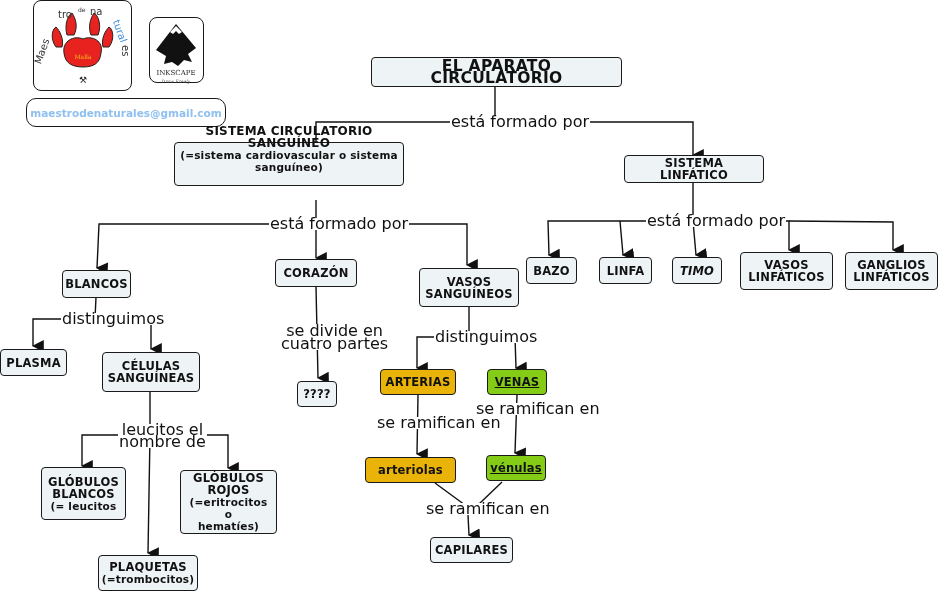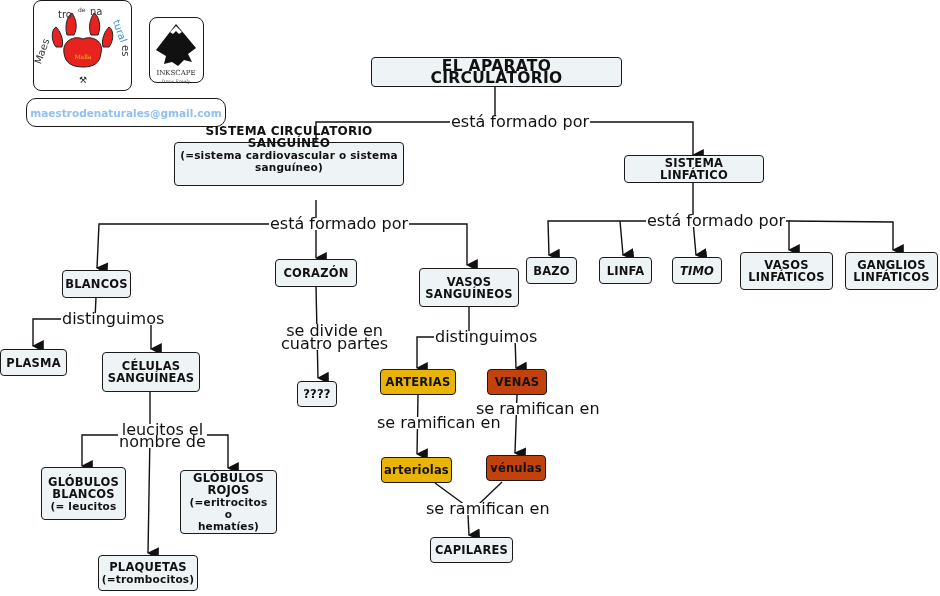--- a/index.html
+++ b/index.html
@@ -13,21 +13,21 @@
       position: absolute; box-sizing: border-box;
       border: 1.3px solid #1a1a1a; border-radius: 4px;
       background: #eef3f5;
       display: flex; flex-direction: column; align-items: center; justify-content: center;
       text-align: center; font-weight: bold; color: #111;
       font-size: 11.5px; line-height: 12px; letter-spacing: 0.2px;
       padding: 12px 4px;
     }
     .node .sub { font-size: 10.5px; line-height: 12px; }
     .node.red { background: #eab308; }
-    .node.blue { background: #c2410c; }
+    .node.blue { background: #84cc16; text-decoration: underline; }
     .node.title { font-size: 15.5px; letter-spacing: 0.3px; }
     .lbl {
       position: absolute; background: #fff; color: #111;
       font-size: 16px; line-height: 12px; text-align: center; white-space: nowrap;
       padding: 0 1px;
     }
     .logo-box {
       position: absolute; box-sizing: border-box; border: 1.3px solid #1a1a1a; border-radius: 8px; background: #fff;
     }
     .email {
@@ -158,21 +158,21 @@
   <span>se divide en</span><br>
   <span>cuatro partes</span>
 </span>
 <div class="node" style="left:297px;top:381px;width:40px;height:26px;">????</div>
 
 <span class="lbl" style="left:434px;top:331px;">distinguimos</span>
 <div class="node red" style="left:380px;top:369px;width:76px;height:26px;">ARTERIAS</div>
 <div class="node blue" style="left:487px;top:369px;width:60px;height:26px;">VENAS</div>
 <span class="lbl" style="left:376px;top:417px;">se ramifican en</span>
 <span class="lbl" style="left:475px;top:403px;">se ramifican en</span>
-<div class="node red" style="left:381px;top:457px;width:71px;height:26px;">arteriolas</div>
+<div class="node red" style="left:365px;top:457px;width:91px;height:26px;">arteriolas</div>
 <div class="node blue" style="left:486px;top:455px;width:60px;height:26px;">vénulas</div>
 <span class="lbl" style="left:425px;top:503px;">se ramifican en</span>
 <div class="node" style="left:430px;top:537px;width:83px;height:26px;">CAPILARES</div>
 
 <span class="lbl" style="left:118px;top:424px;line-height:12px;">
   <span>leucitos el</span><br>
   <span>nombre de</span>
 </span>
 <div class="node" style="left:41px;top:467px;width:85px;height:53px;">
   <span>GLÓBULOS</span>

